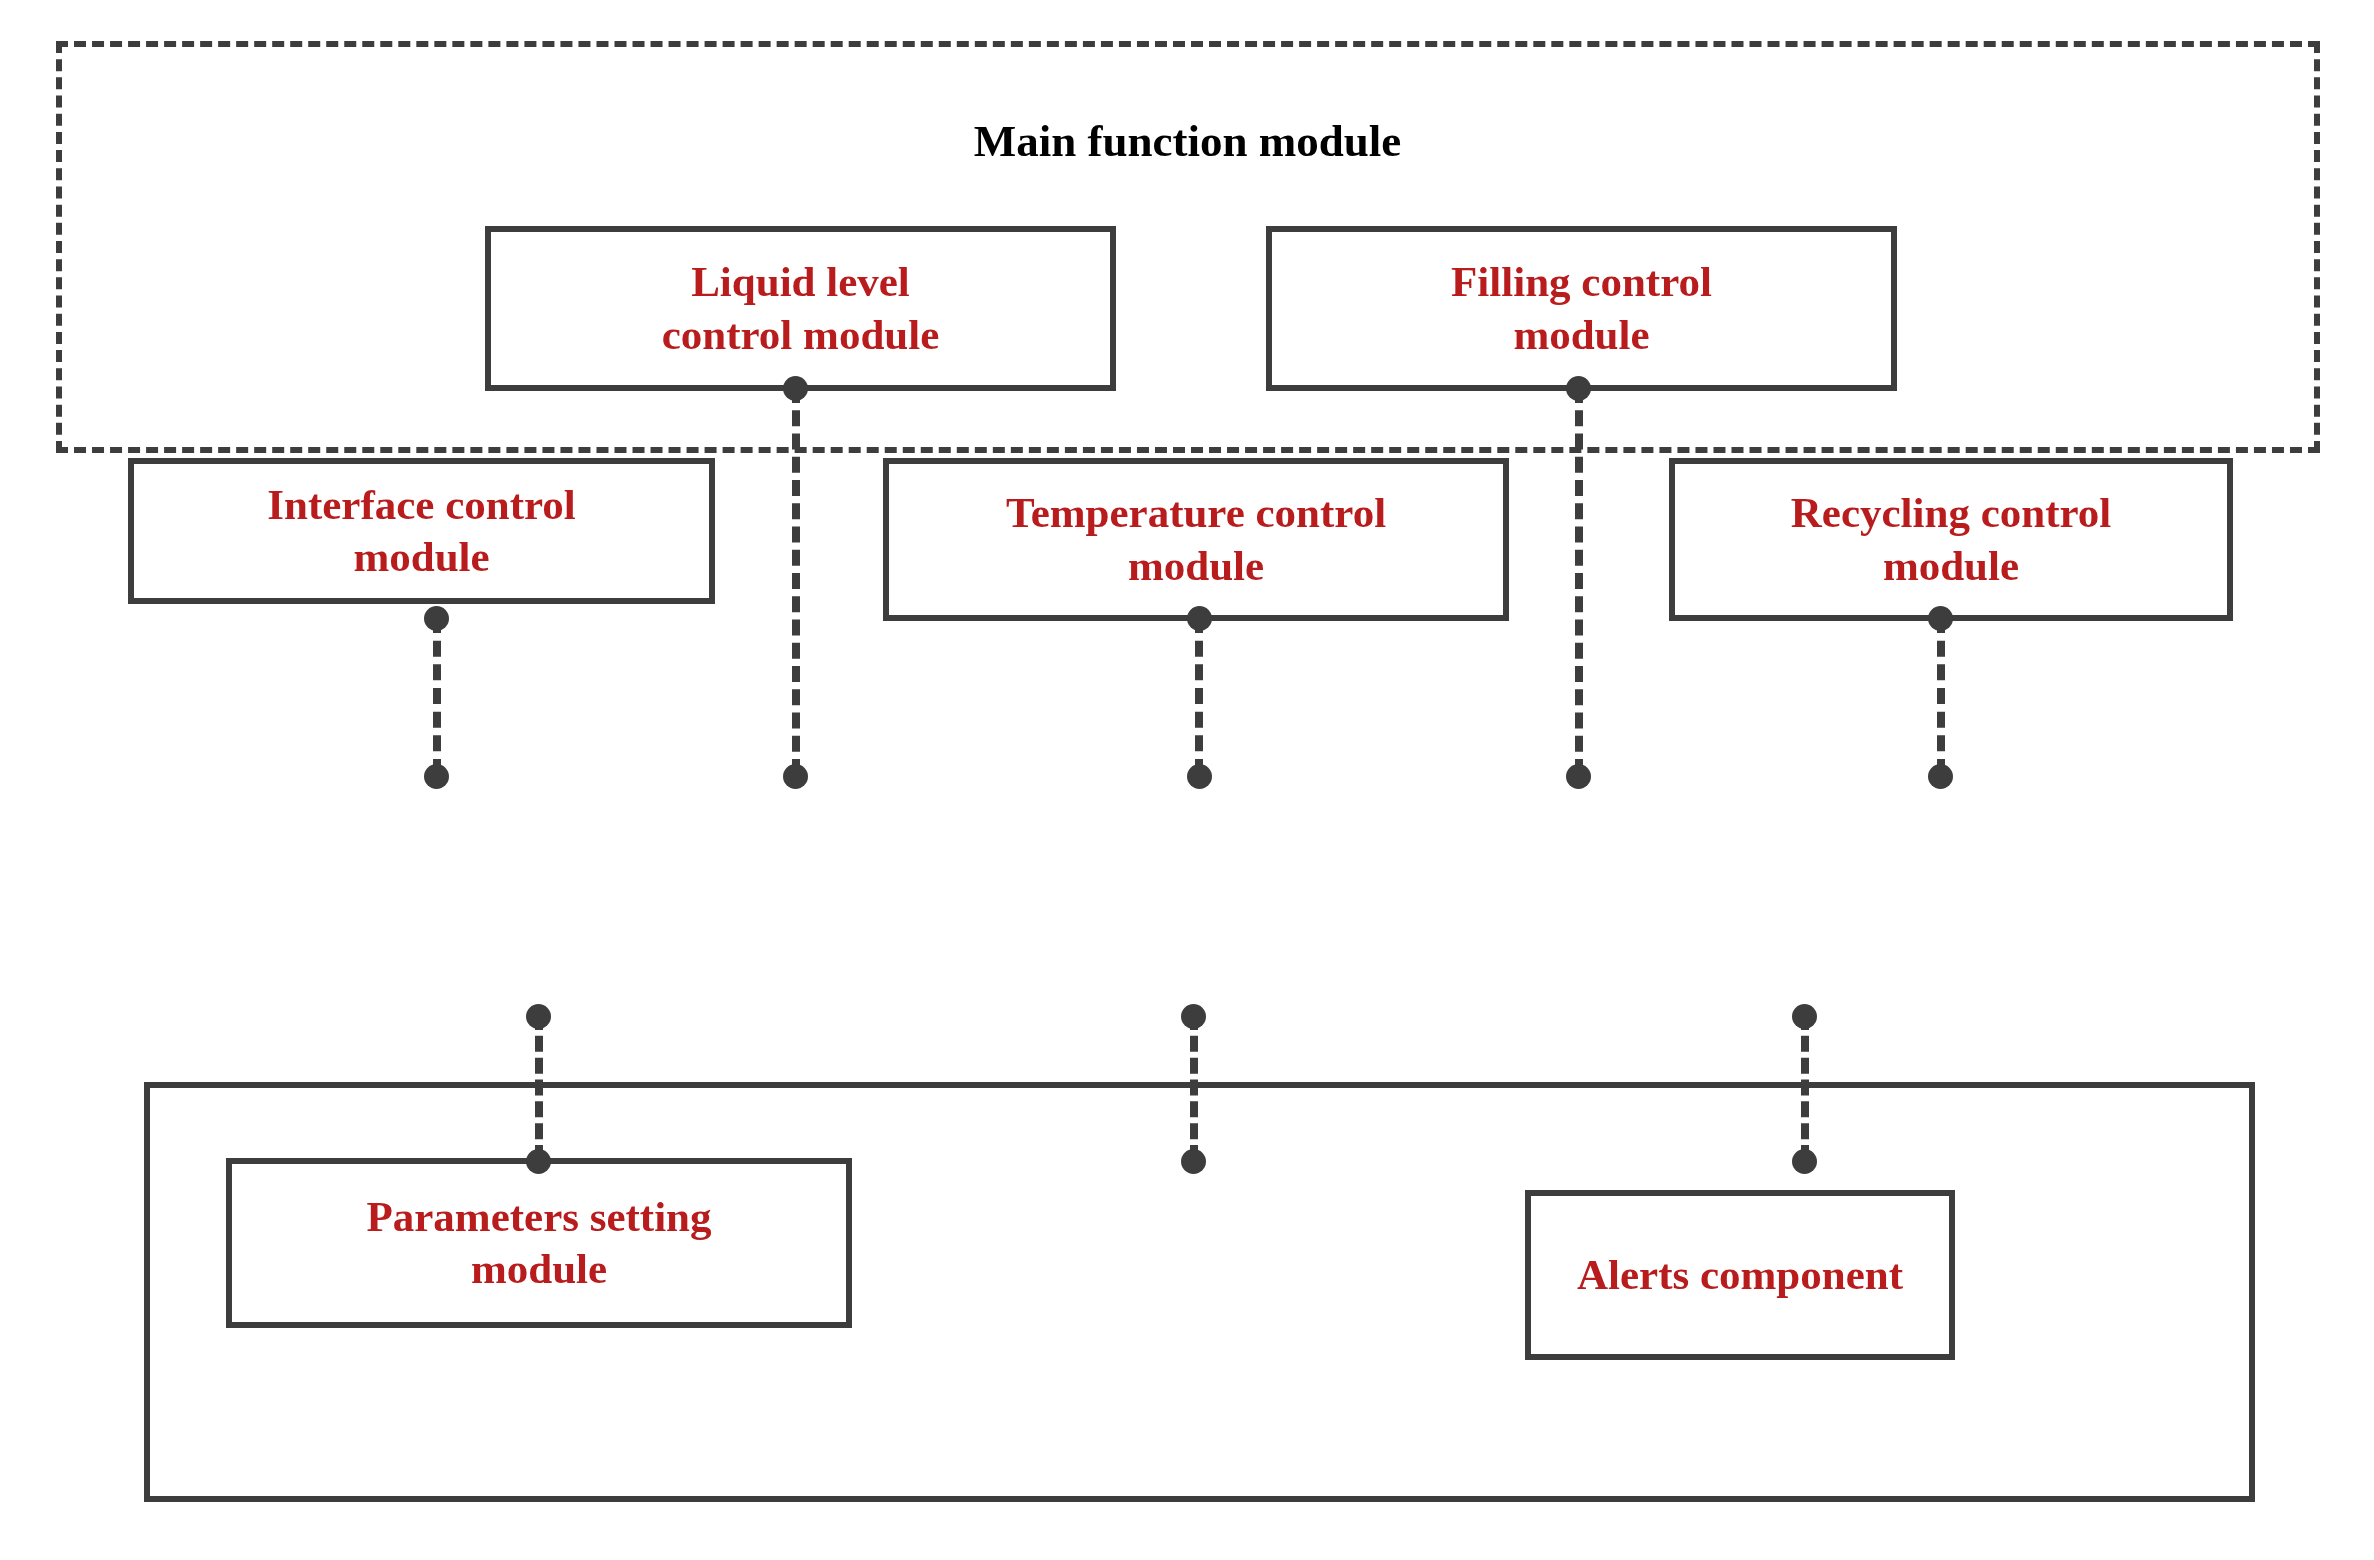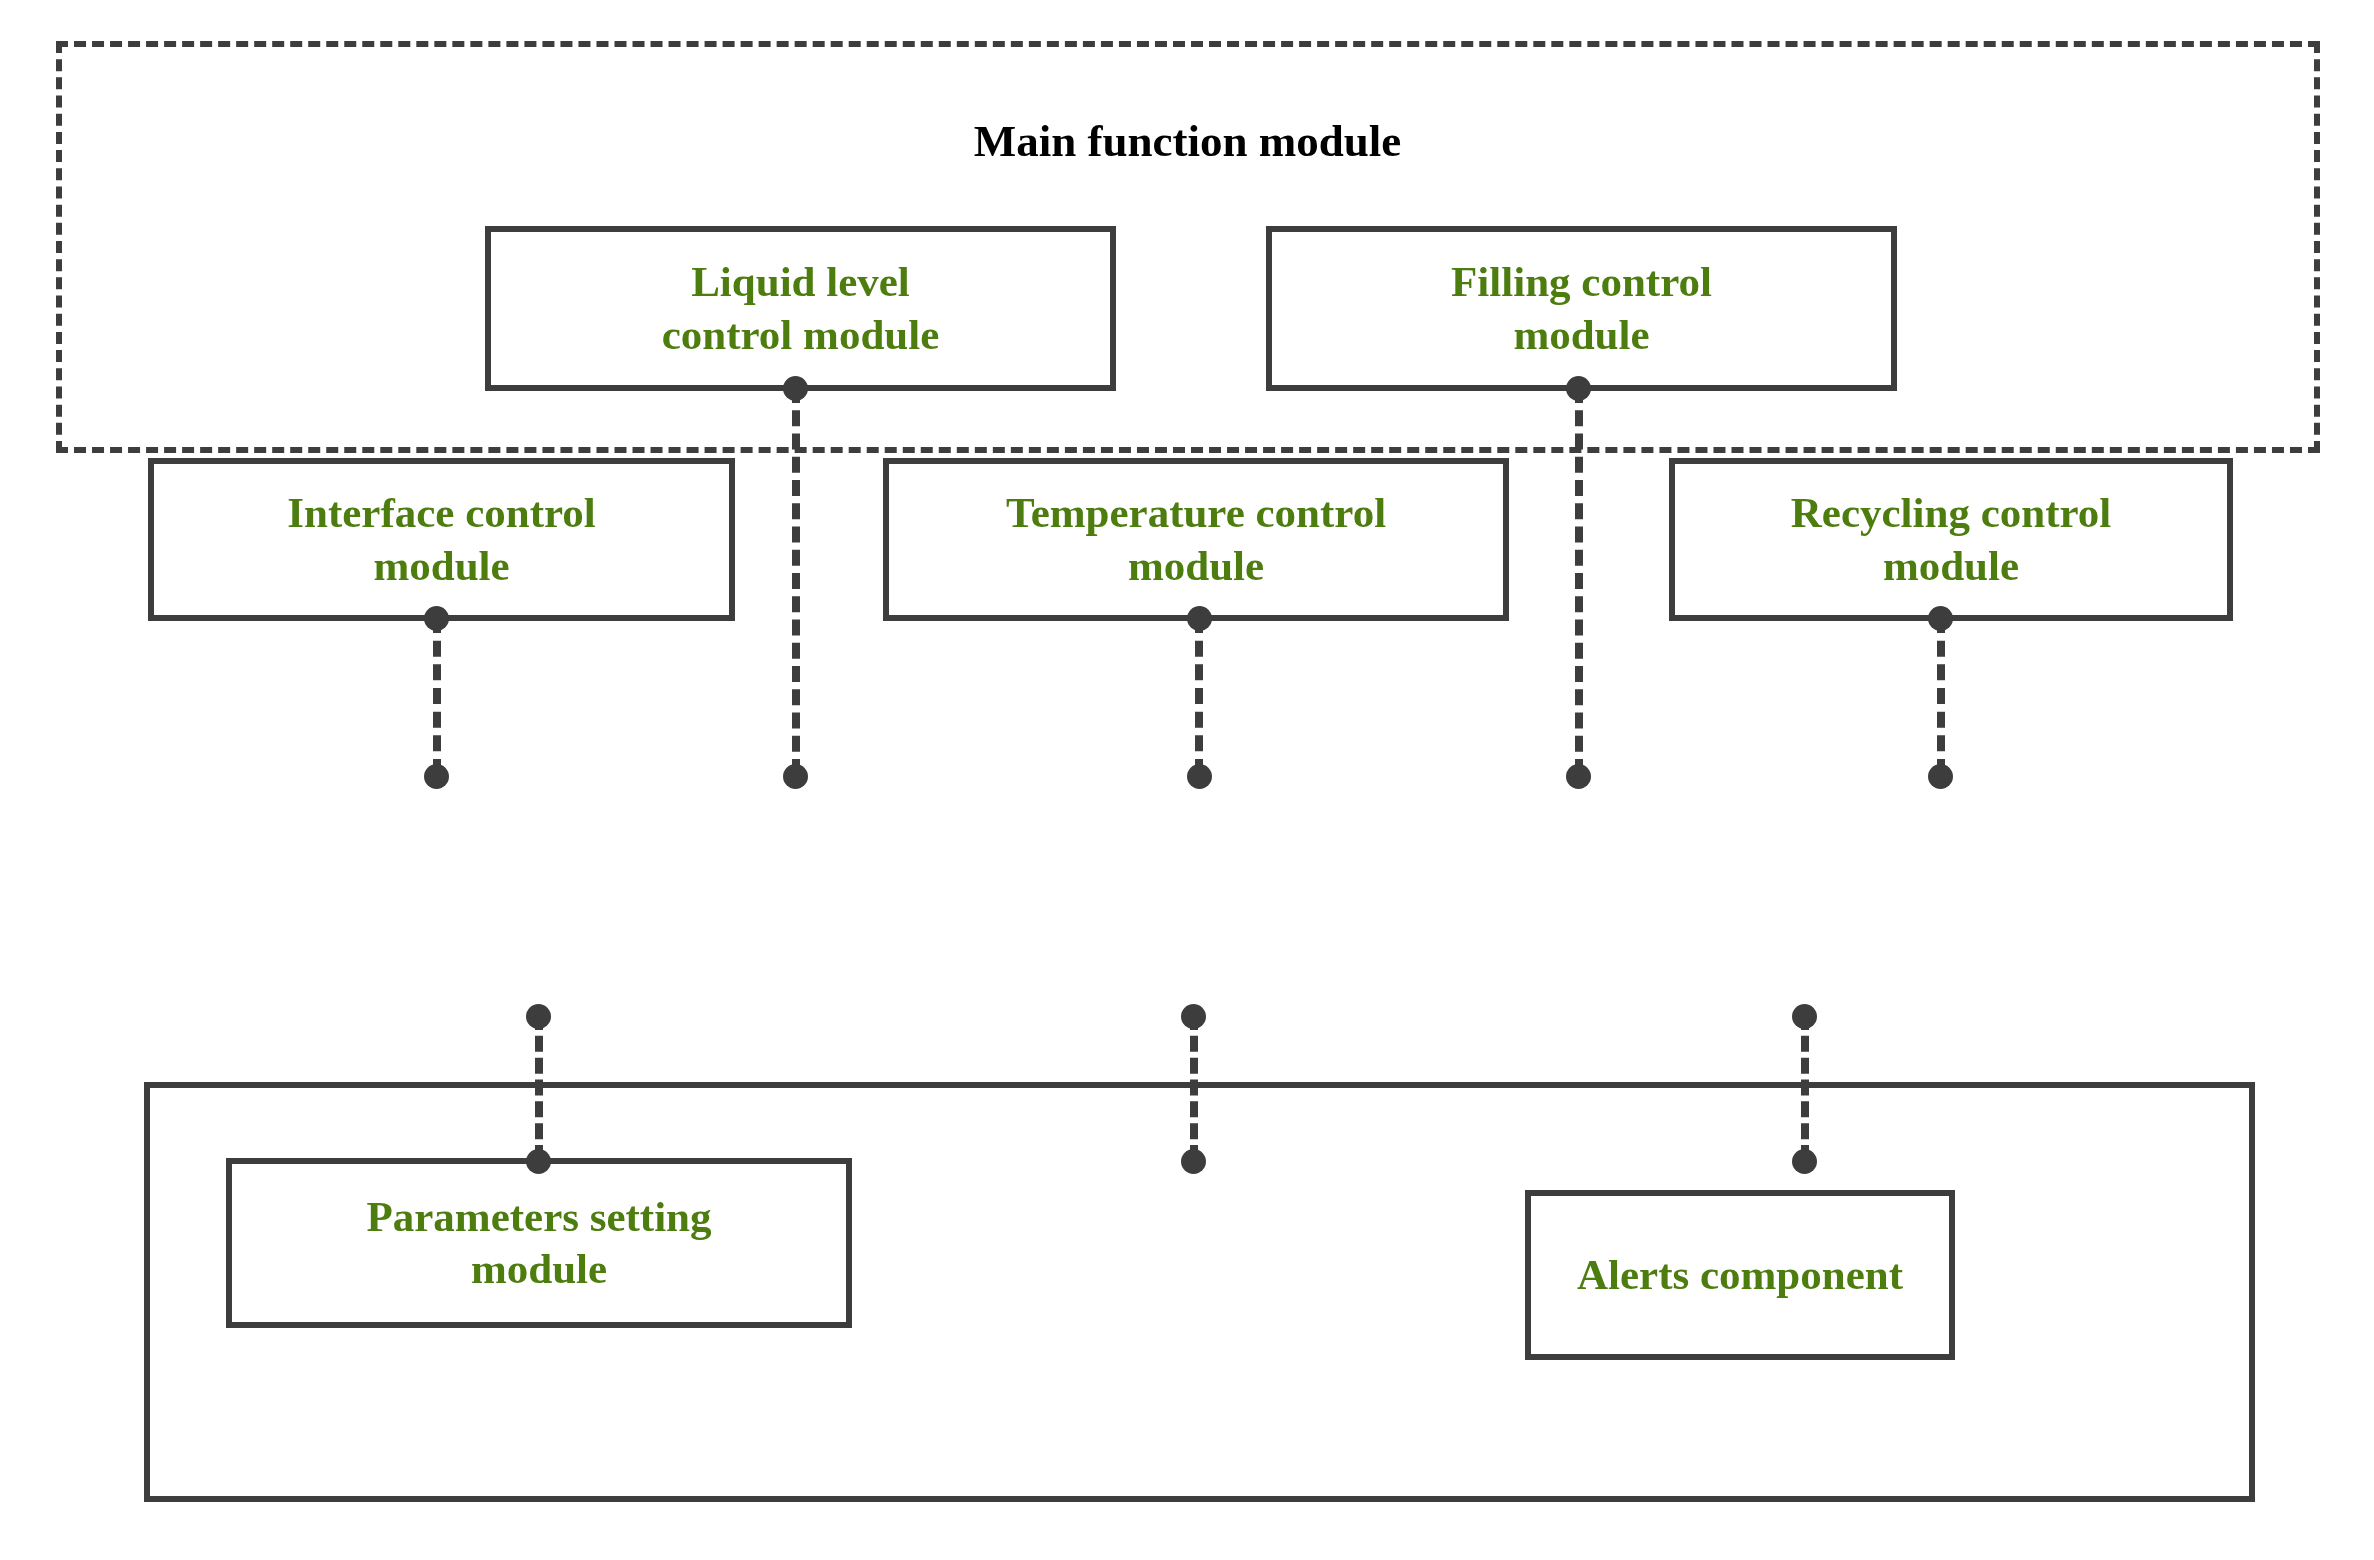--- a/index.html
+++ b/index.html
@@ -32,21 +32,21 @@
   }
 
   
   .module-box {
     border: 6.8px solid #3d3d3d;
     background: #ffffff;
     display: flex;
     align-items: center;
     justify-content: center;
     text-align: center;
-    color: #4d7c0f;
+    color: #b91c1c;
     font-weight: bold;
     font-size: 43px;
     line-height: 1.22;
     padding: 0 4px;
   }
   .module-box .label { display: block; white-space: pre-line; }
 
   
   .group-title {
     color: #000000;
@@ -80,21 +80,21 @@
   <div class="abs module-box" style="left:485px; top:226px; width:631px; height:165px;">
     <span class="label">Liquid level
 control module</span>
   </div>
 
   <div class="abs module-box" style="left:1266px; top:226px; width:631px; height:165px;">
     <span class="label">Filling control
 module</span>
   </div>
 
-  <div class="abs module-box" style="left:148px; top:458px; width:587px; height:163px;">
+  <div class="abs module-box" style="left:128px; top:458px; width:587px; height:146px;">
     <span class="label">Interface control
 module</span>
   </div>
 
   <div class="abs module-box" style="left:883px; top:458px; width:626px; height:163px;">
     <span class="label">Temperature control
 module</span>
   </div>
 
   <div class="abs module-box" style="left:1669px; top:458px; width:564px; height:163px;">

